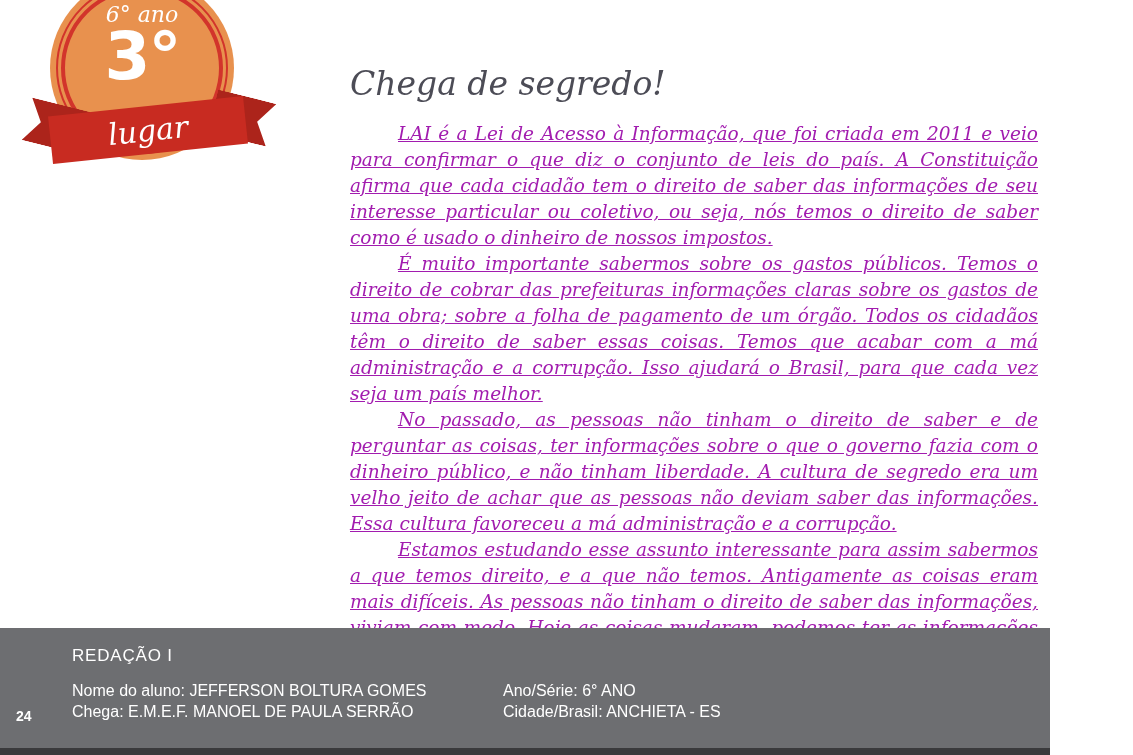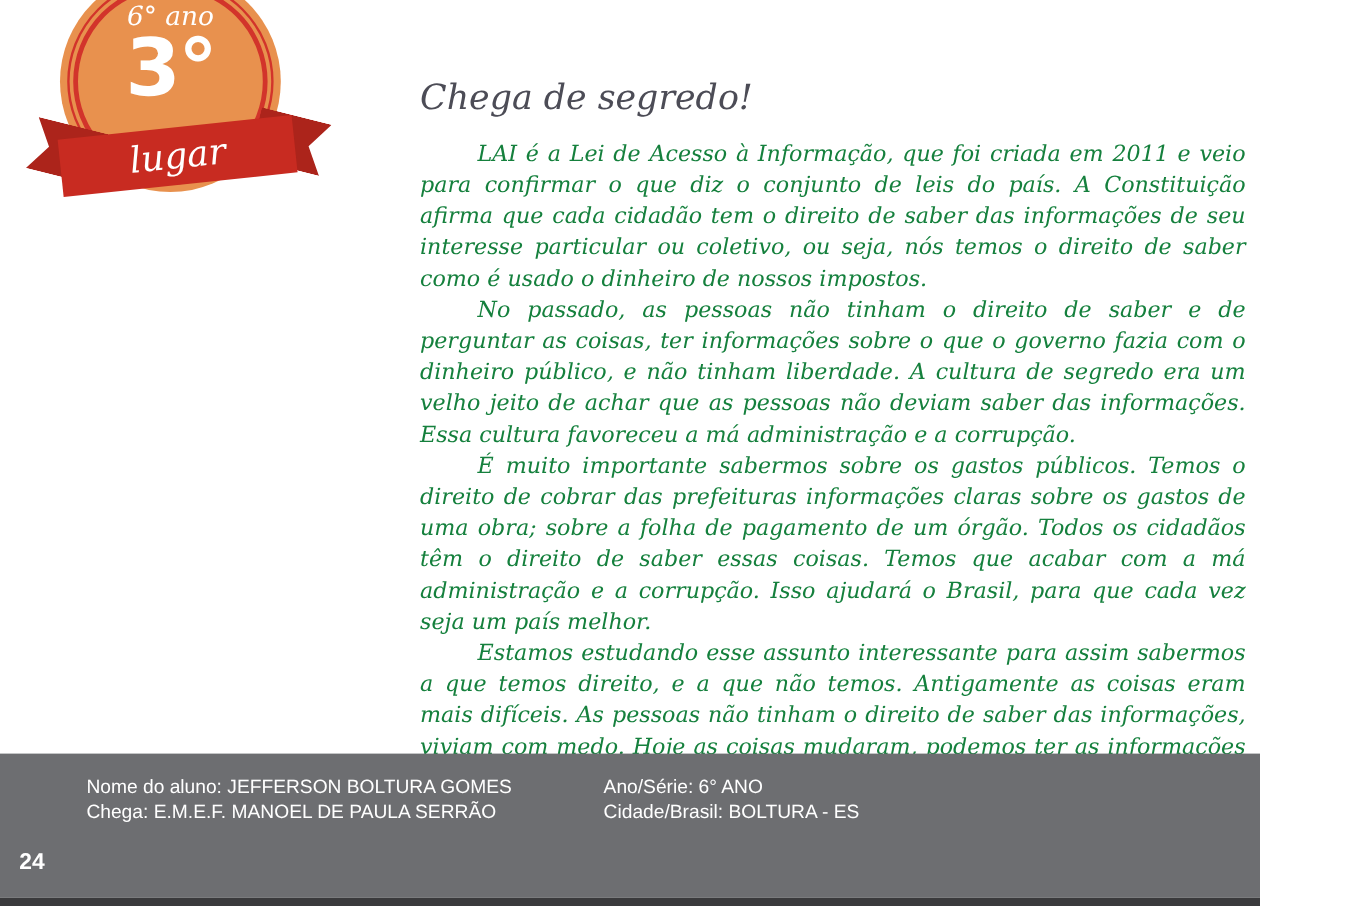--- a/index.html
+++ b/index.html
@@ -72,53 +72,54 @@
 
   
   .essay {
     position: absolute; left: 350px; top: 64px; width: 688px;
     color: #4C4C56;
   }
   .essay-title {
     font-family: "DejaVu Serif", serif;
     font-style: italic;
     font-weight: normal;
-    font-size: 29px;
+    font-size: 33px;
     margin-bottom: 18px;
     color: #4C4C56;
   }
   .essay p {
     font-family: "DejaVu Serif", serif;
     font-style: italic;
     font-size: 18.5px;
     line-height: 26px;
     text-align: justify;
     text-indent: 48px;
-    color: #15803d;
+    color: #a21caf;
+    text-decoration: underline;
   }
 
   
   .footer {
     position: absolute; left: 0; top: 628px;
     width: 1133px; height: 120px;
     background: #6D6E71;
     color: #ffffff;
   }
   .footer-content { position: absolute; left: 72px; top: 18px; width: 1020px; }
   .footer-section {
     font-size: 17px;
     letter-spacing: 0.8px;
     margin-bottom: 14px;
   }
   .footer-grid { display: flex; }
   .footer-col-left  { width: 431px; }
   .footer-row { font-size: 16px; line-height: 21px; white-space: nowrap; }
   .page-number {
     position: absolute; left: 16px; top: 80px;
-    font-size: 19px; font-weight: bold;
+    font-size: 14px; font-weight: bold;
   }
   .bottom-strip {
     position: absolute; left: 0; top: 748px;
     width: 1133px; height: 7px;
     background: #3A3A3C;
   }
 </style>
 </head>
 <body>
 
@@ -138,35 +139,36 @@
       <div class="fold fold-right"></div>
       <div class="band">
         <span>lugar</span>
       </div>
     </div>
   </div>
 
   <div class="essay">
     <h1 class="essay-title">Chega de segredo!</h1>
     <p>LAI é a Lei de Acesso à Informação, que foi criada em 2011 e veio para confirmar o que diz o conjunto de leis do país. A Constituição afirma que cada cidadão tem o direito de saber das informações de seu interesse particular ou coletivo, ou seja, nós temos o direito de saber como é usado o dinheiro de nossos impostos.</p>
+    <p>É muito importante sabermos sobre os gastos públicos. Temos o direito de cobrar das prefeituras informações claras sobre os gastos de uma obra; sobre a folha de pagamento de um órgão. Todos os cidadãos têm o direito de saber essas coisas. Temos que acabar com a má administração e a corrupção. Isso ajudará o Brasil, para que cada vez seja um país melhor.</p>
     <p>No passado, as pessoas não tinham o direito de saber e de perguntar as coisas, ter informações sobre o que o governo fazia com o dinheiro público, e não tinham liberdade. A cultura de segredo era um velho jeito de achar que as pessoas não deviam saber das informações. Essa cultura favoreceu a má administração e a corrupção.</p>
-    <p>É muito importante sabermos sobre os gastos públicos. Temos o direito de cobrar das prefeituras informações claras sobre os gastos de uma obra; sobre a folha de pagamento de um órgão. Todos os cidadãos têm o direito de saber essas coisas. Temos que acabar com a má administração e a corrupção. Isso ajudará o Brasil, para que cada vez seja um país melhor.</p>
     <p>Estamos estudando esse assunto interessante para assim sabermos a que temos direito, e a que não temos. Antigamente as coisas eram mais difíceis. As pessoas não tinham o direito de saber das informações, viviam com medo. Hoje as coisas mudaram, podemos ter as informações de nosso interesse sobre como é usado o dinheiro público. Temos mais liberdade!</p>
   </div>
 
   <div class="footer">
     <div class="page-number">24</div>
     <div class="footer-content">
+      <div class="footer-section">REDAÇÃO I</div>
       <div class="footer-grid">
         <div class="footer-col-left">
           <div class="footer-row"><span>Nome do aluno: </span><span>JEFFERSON BOLTURA GOMES</span></div>
           <div class="footer-row"><span>Chega: </span><span>E.M.E.F. MANOEL DE PAULA SERRÃO</span></div>
         </div>
         <div class="footer-col-right">
           <div class="footer-row"><span>Ano/Série: </span><span>6° ANO</span></div>
-          <div class="footer-row"><span>Cidade/Brasil: </span><span>BOLTURA - ES</span></div>
+          <div class="footer-row"><span>Cidade/Brasil: </span><span>ANCHIETA - ES</span></div>
         </div>
       </div>
     </div>
   </div>
   <div class="bottom-strip"></div>
 
 </div>
 
 </body></html>

